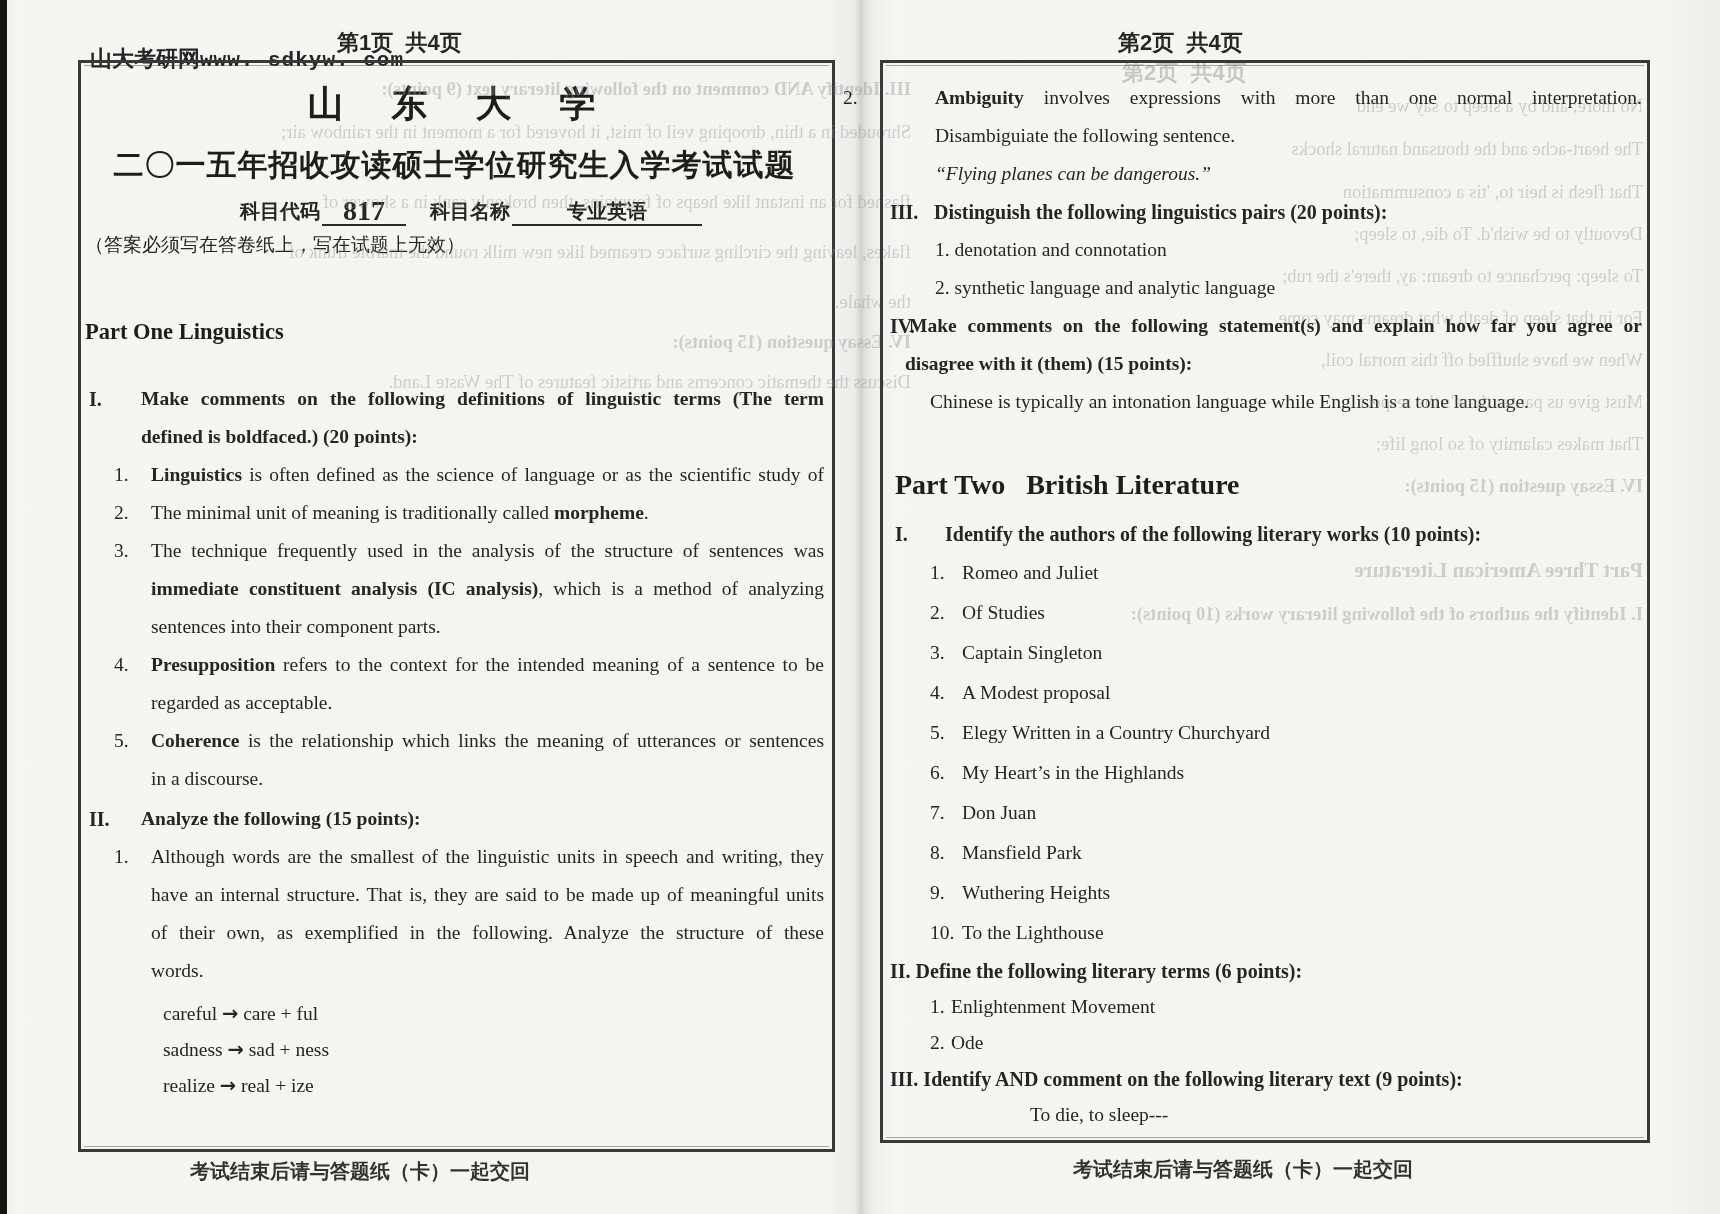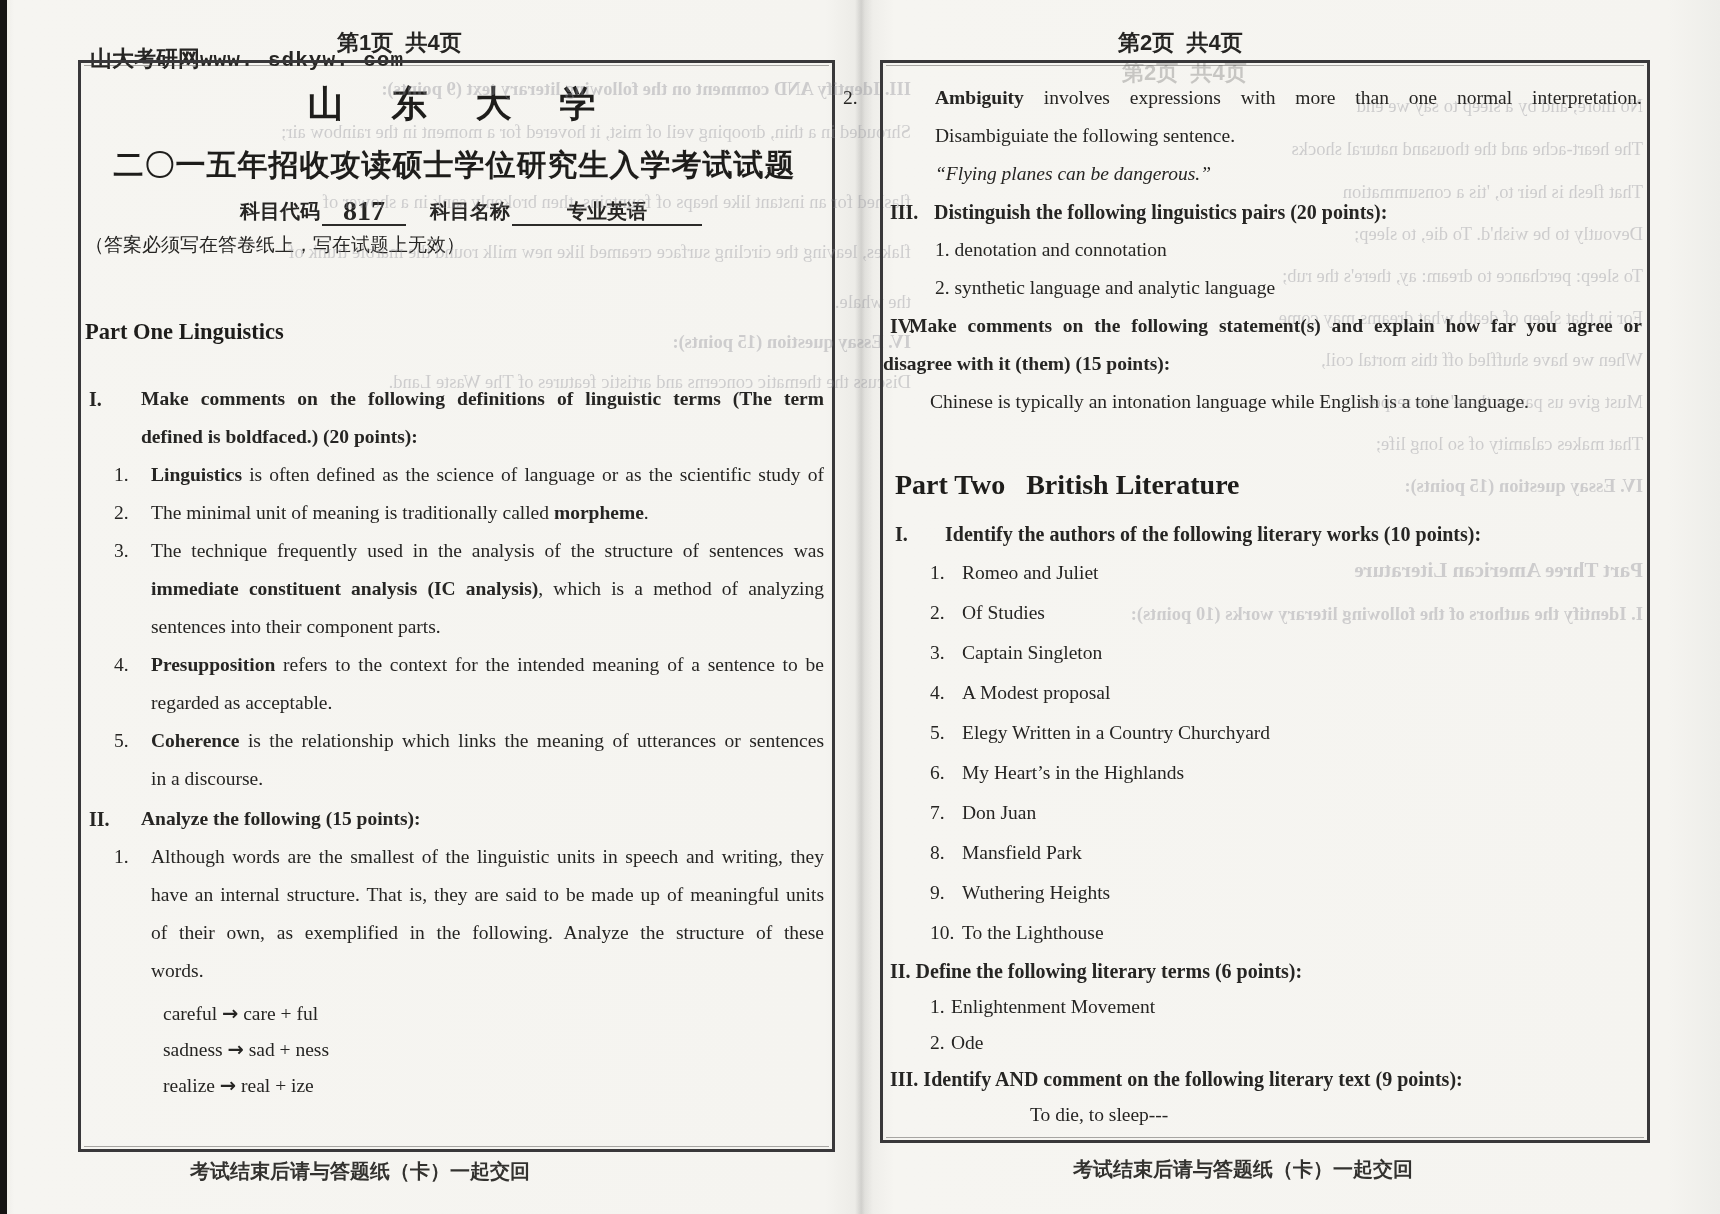--- a/index.html
+++ b/index.html
@@ -66,21 +66,21 @@
   
   .q2{margin-top:16px;padding-left:52px;position:relative;}
   .q2 .num{left:-40px;}
   .quote-it{font-style:italic;}
   .sec3{padding-left:7px;}
   .sec3 .rn2{font-weight:bold;font-size:20px;display:inline-block;min-width:44px;}
   .sec3 .ht{font-weight:bold;font-size:20px;}
   .subitems{padding-left:52px;}
   .sec4l1{position:relative;padding-left:26px;}
   .sec4l1 .rn{position:absolute;left:7px;top:0;height:38px;line-height:38px;font-weight:bold;font-size:20px;}
-  .sec4l2{font-weight:bold;}
+  .sec4l2{padding-left:22px;font-weight:bold;}
   .stmt{padding-left:47px;}
   .p2-part{margin-top:46px;padding-left:12px;height:36px;line-height:36px;font-size:28px;font-weight:bold;white-space:pre;color:#1e1d1b;}
   .lit1h{margin-top:12px;position:relative;padding-left:62px;}
   .lit1h .rn{position:absolute;left:12px;top:0;height:38px;line-height:38px;font-weight:bold;font-size:20px;}
   .works{padding-left:79px;}
   .works .rowitem{height:40px;}
   .works .line{height:40px;line-height:40px;}
   .works .num{left:-32px;height:40px;line-height:40px;}
   .lit23h{padding-left:7px;font-weight:bold;}
   .lit23h .line,.lit23h{font-size:20px;}

